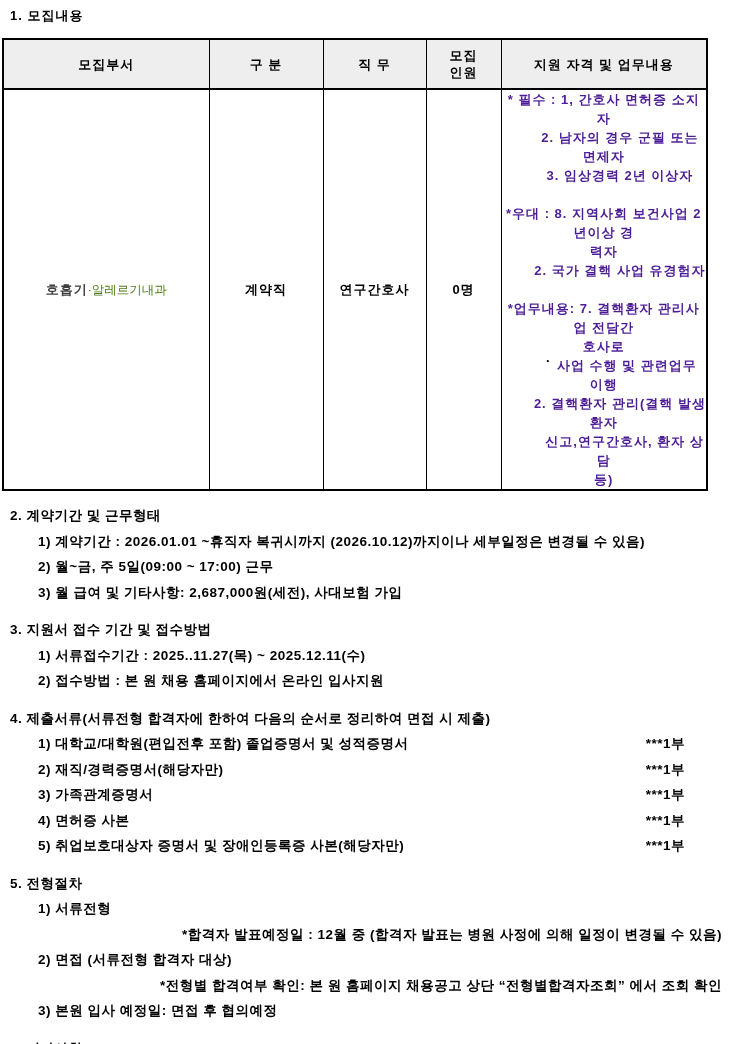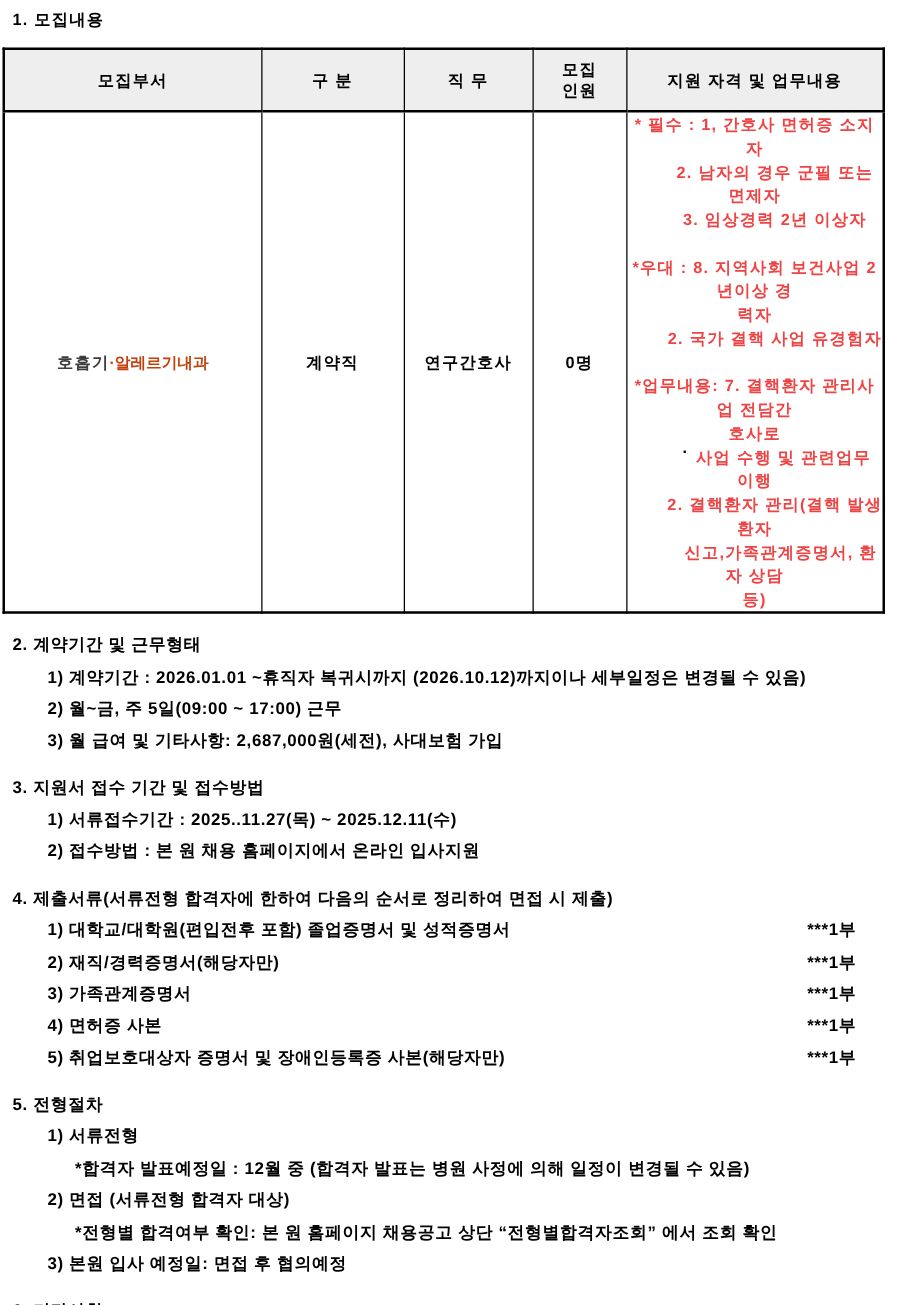--- a/index.html
+++ b/index.html
@@ -58,30 +58,30 @@
     font-size: 13px;
     font-weight: bold;
     letter-spacing: 1px;
     padding: 0;
   }
   td.dept .dept-main {
     font-weight: bold;
     color: #3d3d3d;
   }
   td.dept .dept-sub {
-    font-weight: bold;
-    color: #c2410c;
+    font-weight: normal;
+    color: #4d7c0f;
     font-size: 12.5px;
     letter-spacing: 0;
   }
   td.qual {
     text-align: left;
     vertical-align: top;
     font-weight: normal;
-    color: #ef4444;
+    color: #4c1d95;
     font-size: 12.5px;
     letter-spacing: 0;
     padding: 4px 5px 0 5px;
   }
   .qual-line {
     white-space: pre-wrap;
     line-height: 19px;
     min-height: 19px;
   }
   
@@ -102,21 +102,21 @@
     white-space: pre-wrap;
   }
   .item {
     margin-left: 28px;
     font-size: 13.5px;
     font-weight: bold;
     letter-spacing: 0.5px;
     line-height: 25.5px;
     white-space: pre-wrap;
   }
-  .item.sub  { margin-left: 50px; }
+  .item.sub  { margin-left: 78px; text-align: right; }
   .doc-item {
     display: flex;
     justify-content: space-between;
     width: 647px;
     margin-left: 28px;
     font-size: 13.5px;
     font-weight: bold;
     letter-spacing: 0.5px;
     line-height: 25.5px;
     white-space: pre-wrap;
@@ -163,21 +163,21 @@
           <div class="qual-line">       3. 임상경력 2년 이상자</div>
           <div class="qual-line"></div>
           <div class="qual-line">*우대 : 8. 지역사회 보건사업 2년이상 경</div>
           <div class="qual-line">력자</div>
           <div class="qual-line">       2. 국가 결핵 사업 유경험자</div>
           <div class="qual-line"></div>
           <div class="qual-line">*업무내용: 7. 결핵환자 관리사업 전담간</div>
           <div class="qual-line">호사로</div>
           <div class="qual-line">          사업 수행 및 관련업무 이행</div>
           <div class="qual-line">       2. 결핵환자 관리(결핵 발생환자</div>
-          <div class="qual-line">         신고,가족관계증명서, 환자 상담</div>
+          <div class="qual-line">         신고,연구간호사, 환자 상담</div>
           <div class="qual-line">등)</div>
         </td>
       </tr>
     </tbody>
   </table>
 
   <span class="stray-dot">.</span>
 
   <div class="section">
     <div class="sec-heading">2. 계약기간 및 근무형태</div>

